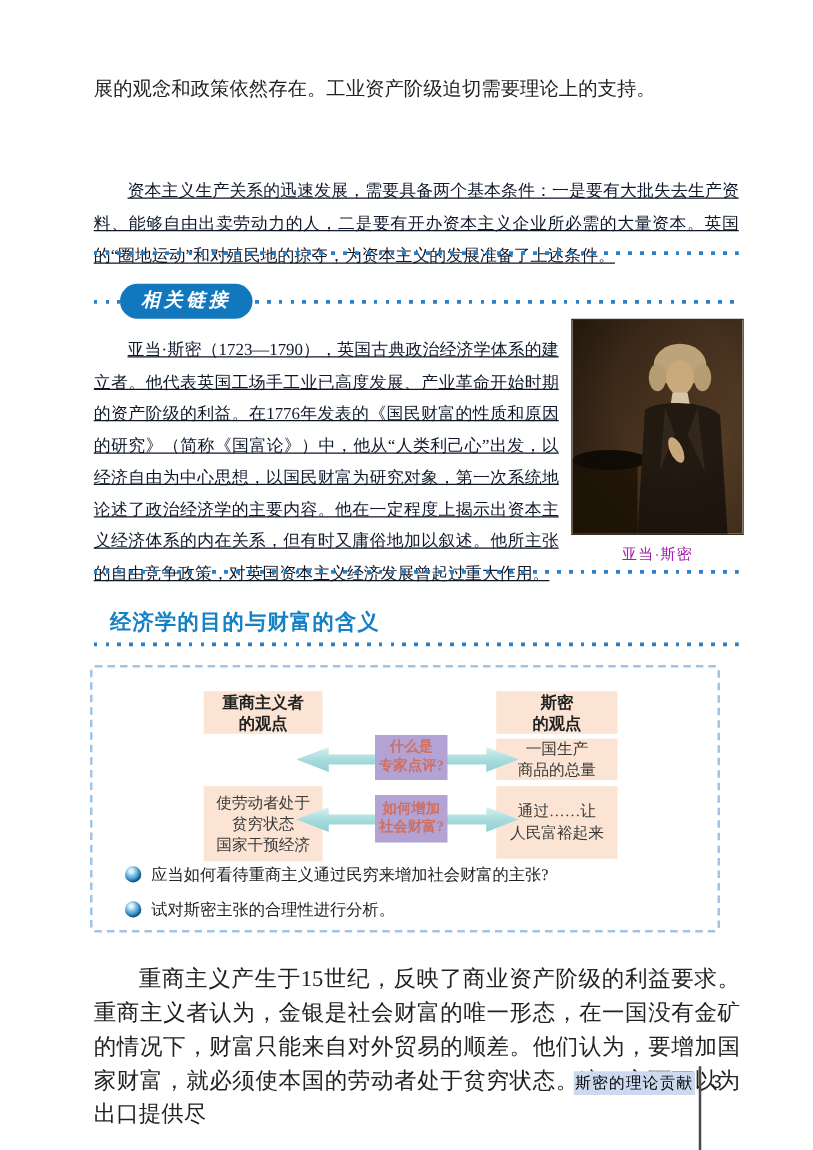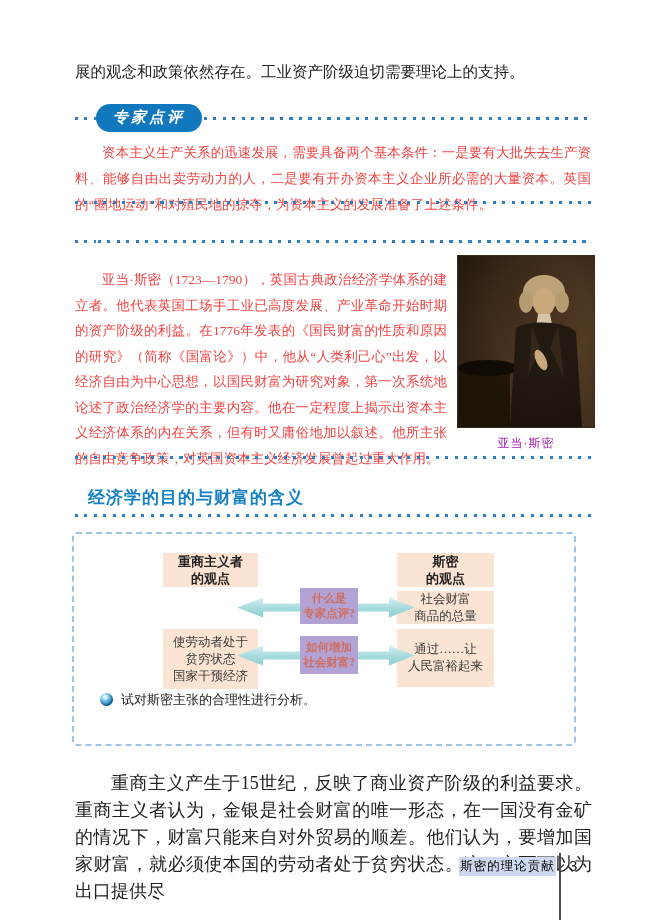--- a/index.html
+++ b/index.html
@@ -23,21 +23,21 @@
     background:repeating-linear-gradient(90deg,#2e80c2 0 3px,transparent 3px 9.5px);}
   .tab-row .tail-dots{flex:1;height:3px;margin-left:2px;
     background:repeating-linear-gradient(90deg,#2e80c2 0 3px,transparent 3px 9.5px);}
   .pill{
     background:#1278be;color:#ffffff;border-radius:15px;padding:4px 17px 5px 17px;
     font-family:"Liberation Sans","DejaVu Sans",sans-serif;
     font-size:15px;font-weight:bold;font-style:italic;letter-spacing:3px;white-space:nowrap;
   }
   
   .note-text{
-    margin:0;font-size:13.5px;line-height:26px;text-align:justify;text-indent:2em;color:#ef4444;
+    margin:0;font-size:13.5px;line-height:26px;text-align:justify;text-indent:2em;color:#0f172a;text-decoration:underline;
   }
   .expert-body{position:absolute;left:75px;top:140px;width:516px;}
   
   .related{position:absolute;left:75px;top:255px;width:520px;display:flex;}
   .related .note-text{width:372px;padding-top:12px;line-height:25.5px;}
   .portrait-fig{margin:0 0 0 10px;width:138px;display:flex;flex-direction:column;align-items:center;}
   .portrait-frame{width:138px;height:173px;border:1px solid #3a2a18;box-sizing:border-box;}
   .portrait-caption{
     margin-top:7px;font-size:12px;color:#a21caf;letter-spacing:1px;
     font-family:"Liberation Sans","DejaVu Sans",sans-serif;
@@ -91,32 +91,28 @@
     font-family:"Liberation Sans","DejaVu Sans",sans-serif;font-size:15px;color:#222;
   }
 </style>
 </head>
 <body>
 
 <div class="page">
 
   <p class="intro">展的观念和政策依然存在。工业资产阶级迫切需要理论上的支持。</p>
 
-  <div class="tab-row" style="top:104px">
-    <div class="lead-dots"></div>
-    <div class="pill">专家点评</div>
-    <div class="tail-dots"></div>
-  </div>
 
   <p class="note-text expert-body">资本主义生产关系的迅速发展，需要具备两个基本条件：一是要有大批失去生产资料、能够自由出卖劳动力的人，二是要有开办资本主义企业所必需的大量资本。英国的“圈地运动”和对殖民地的掠夺，为资本主义的发展准备了上述条件。</p>
 
   <div class="dotline" style="left:75px;top:201px;width:516px;"></div>
 
   <div class="tab-row" style="top:227px">
     <div class="lead-dots"></div>
+    <div class="pill">相关链接</div>
     <div class="tail-dots"></div>
   </div>
 
   <div class="related">
     <p class="note-text">亚当·斯密（1723—1790），英国古典政治经济学体系的建立者。他代表英国工场手工业已高度发展、产业革命开始时期的资产阶级的利益。在1776年发表的《国民财富的性质和原因的研究》（简称《国富论》）中，他从“人类利己心”出发，以经济自由为中心思想，以国民财富为研究对象，第一次系统地论述了政治经济学的主要内容。他在一定程度上揭示出资本主义经济体系的内在关系，但有时又庸俗地加以叙述。他所主张的自由竞争政策，对英国资本主义经济发展曾起过重大作用。</p>
     <figure class="portrait-fig">
       <div class="portrait-frame">
         <svg width="136" height="171" viewBox="0 0 136 171">
           <defs>
             <linearGradient id="bg" x1="0" y1="0" x2="1" y2="1">
@@ -159,21 +155,21 @@
   <h2 class="section-heading">经济学的目的与财富的含义</h2>
   <div class="dotline" style="left:75px;top:514px;width:516px;"></div>
 
   <div class="dashed-box">
 
     <div class="diagram-cell diagram-header preline" style="left:89px;top:19px;width:95px;height:34px;">重商主义者
 的观点</div>
     <div class="diagram-cell diagram-header preline" style="left:323px;top:19px;width:97px;height:34px;text-align:center;">斯密
 的观点</div>
 
-    <div class="diagram-cell preline" style="left:323px;top:57px;width:97px;height:33px;">社会财富
+    <div class="diagram-cell preline" style="left:323px;top:57px;width:97px;height:33px;">一国生产
 商品的总量</div>
     <div class="arrow-wrap" style="left:163px;top:62px;">
       <svg width="178" height="23" viewBox="0 0 178 23">
         <defs>
           <linearGradient id="ar1" x1="0" y1="0" x2="0" y2="1">
             <stop offset="0" stop-color="#d9f1f1"></stop>
               <stop offset="0.5" stop-color="#a9dcde"></stop>
               <stop offset="1" stop-color="#8fd0d3"></stop>
           </linearGradient>
         </defs>
@@ -192,20 +188,24 @@
       <svg width="178" height="23" viewBox="0 0 178 23">
         <polygon points="0,11.5 26,1.5 26,7.5 152,7.5 152,1.5 178,11.5 152,21.5 152,15.5 26,15.5 26,21.5" fill="url(#ar1)"></polygon>
       </svg>
     </div>
     <div class="q-box preline" style="left:226px;top:102px;width:58px;height:38px;">如何增加
 社会财富?</div>
 
     <div class="q-list">
       <div class="q-item">
         <span class="globe"></span>
+        <span class="q-text">应当如何看待重商主义通过民穷来增加社会财富的主张?</span>
+      </div>
+      <div class="q-item">
+        <span class="globe"></span>
         <span class="q-text">试对斯密主张的合理性进行分析。</span>
       </div>
     </div>
   </div>
 
   <p class="bottom-body">重商主义产生于15世纪，反映了商业资产阶级的利益要求。重商主义者认为，金银是社会财富的唯一形态，在一国没有金矿的情况下，财富只能来自对外贸易的顺差。他们认为，要增加国家财富，就必须使本国的劳动者处于贫穷状态。这一方面可以为出口提供尽</p>
 
   <div class="footer-label">斯密的理论贡献</div>
   <div class="footer-vline"></div>
   <div class="footer-page">3</div>

